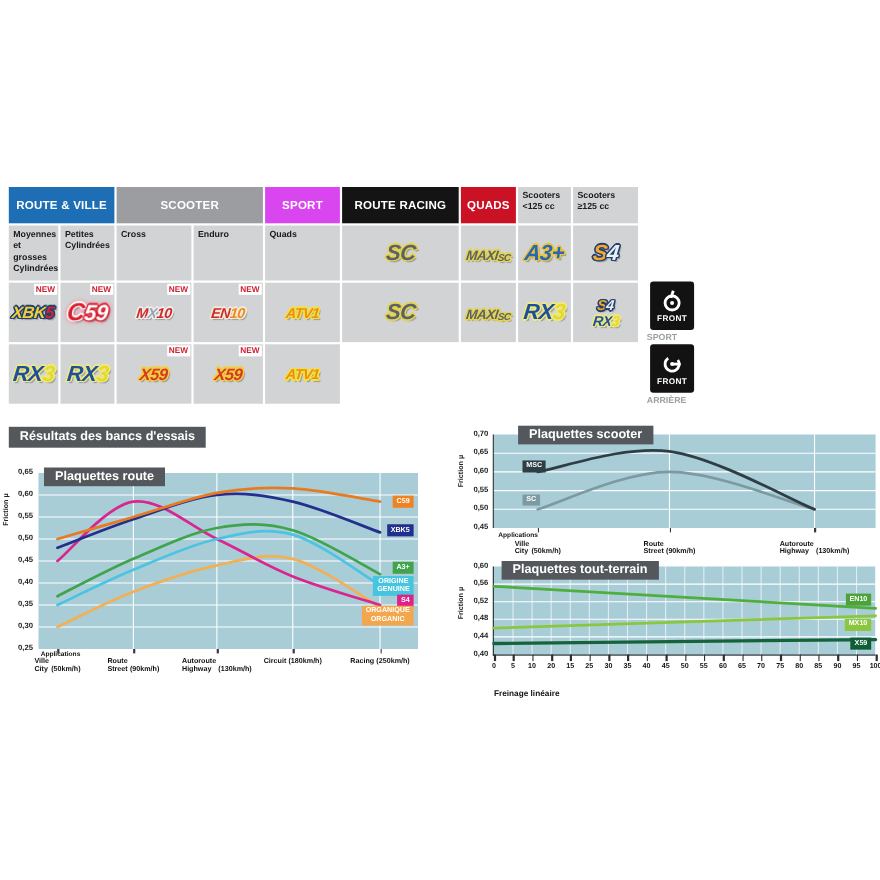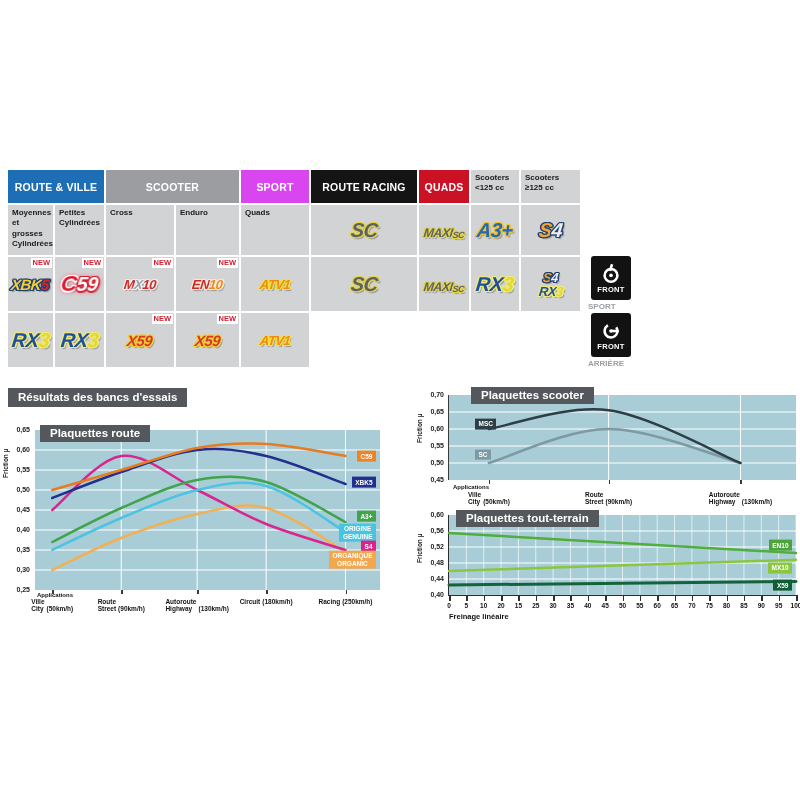--- a/index.html
+++ b/index.html
@@ -63,21 +63,21 @@
   .apps-label{position:absolute;font-size:6px;font-weight:bold;color:#111;}
   #chart-route .apps-label{left:2px;top:162px;}
   #chart-scooter .apps-label{left:4px;top:89px;}
   #chart-route .xrow{position:absolute;left:0;top:168px;width:100%;}
   #chart-scooter .xrow{position:absolute;left:0;top:96px;width:100%;}
   .stick{position:absolute;top:100%;width:1.5px;height:4px;background:#3a3a3a;}
   .xticks{position:absolute;left:0;top:100%;width:100%;}
   .xticks .tk{position:absolute;top:0;width:1.5px;height:6px;background:#2e2e2e;}
   .xticks .tn{position:absolute;top:7px;transform:translateX(-50%);font-size:6.5px;
     font-weight:bold;color:#111;}
-  .xaxis-name{position:absolute;left:0;top:100%;margin-top:17px;font-size:7.5px;
+  .xaxis-name{position:absolute;left:0;top:100%;margin-top:31px;font-size:7.5px;
     font-weight:bold;color:#111;}
 </style>
 </head>
 <body>
 
 <div class="app-table">
     <div class="cat-cell" style="grid-column: span 2; background: rgb(29, 110, 180);">ROUTE &amp; VILLE</div>
     <div class="cat-cell" style="grid-column: span 2; background: rgb(155, 157, 160);">SCOOTER</div>
     <div class="cat-cell" style="grid-column: span 1; background: #d946ef;">SPORT</div>
     <div class="cat-cell" style="grid-column: span 1; background: rgb(20, 20, 20);">ROUTE RACING</div>

